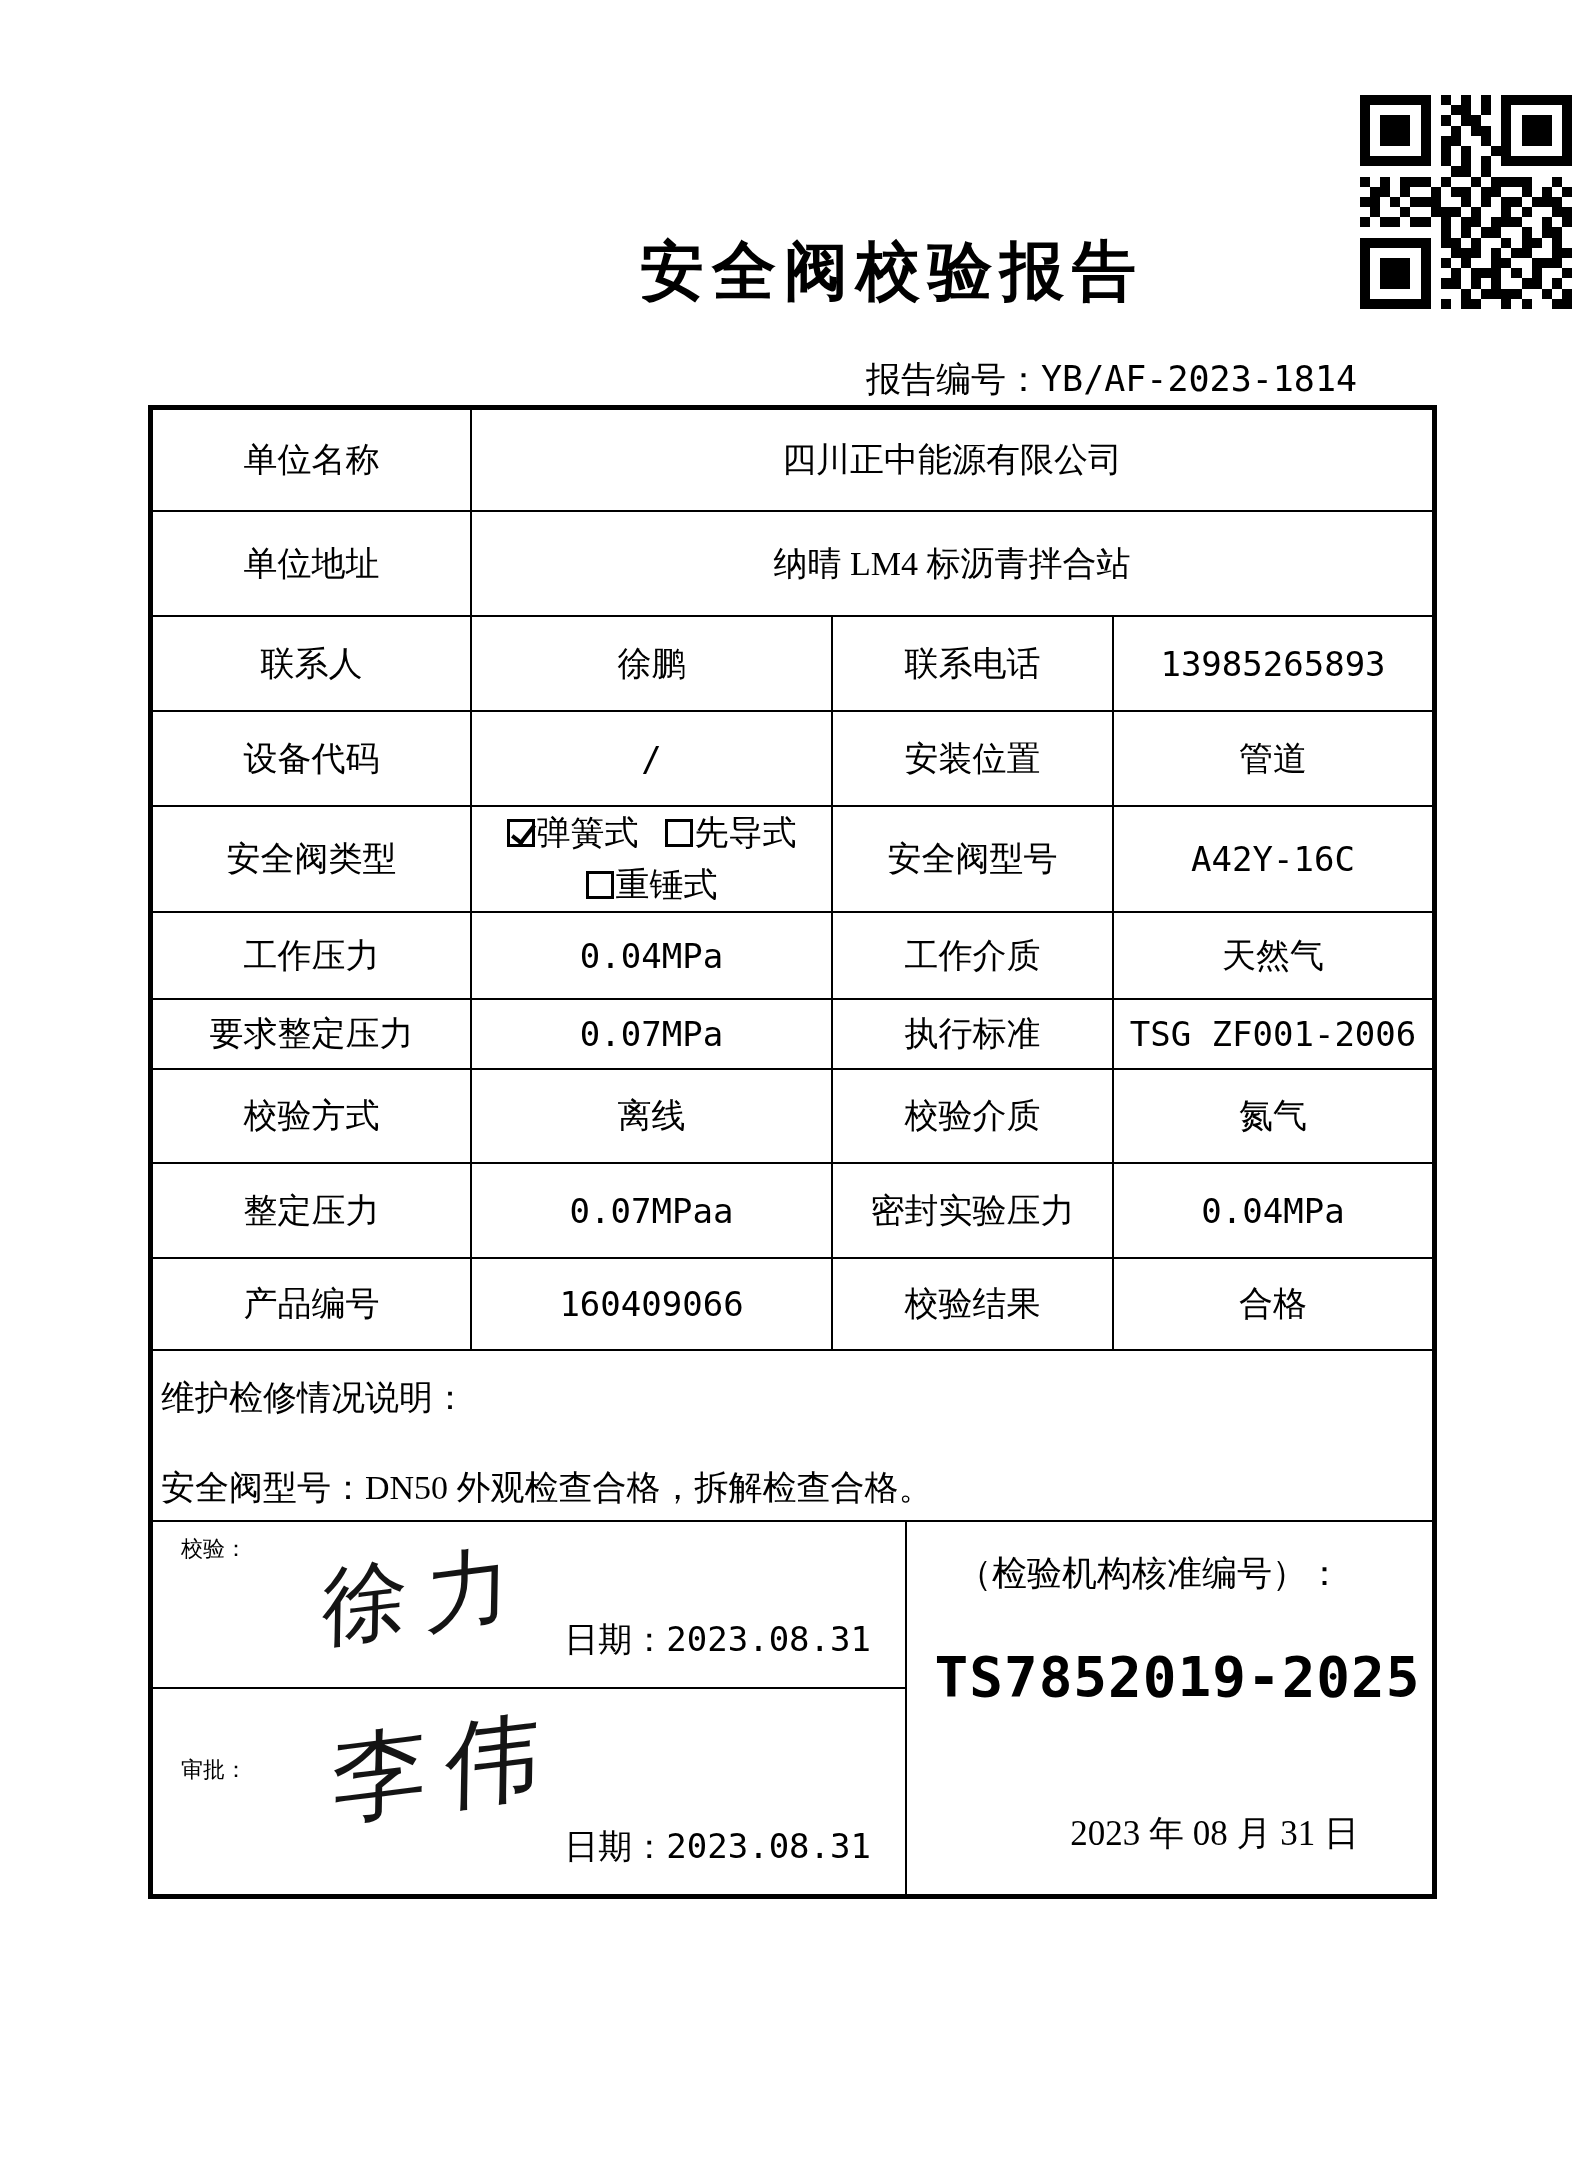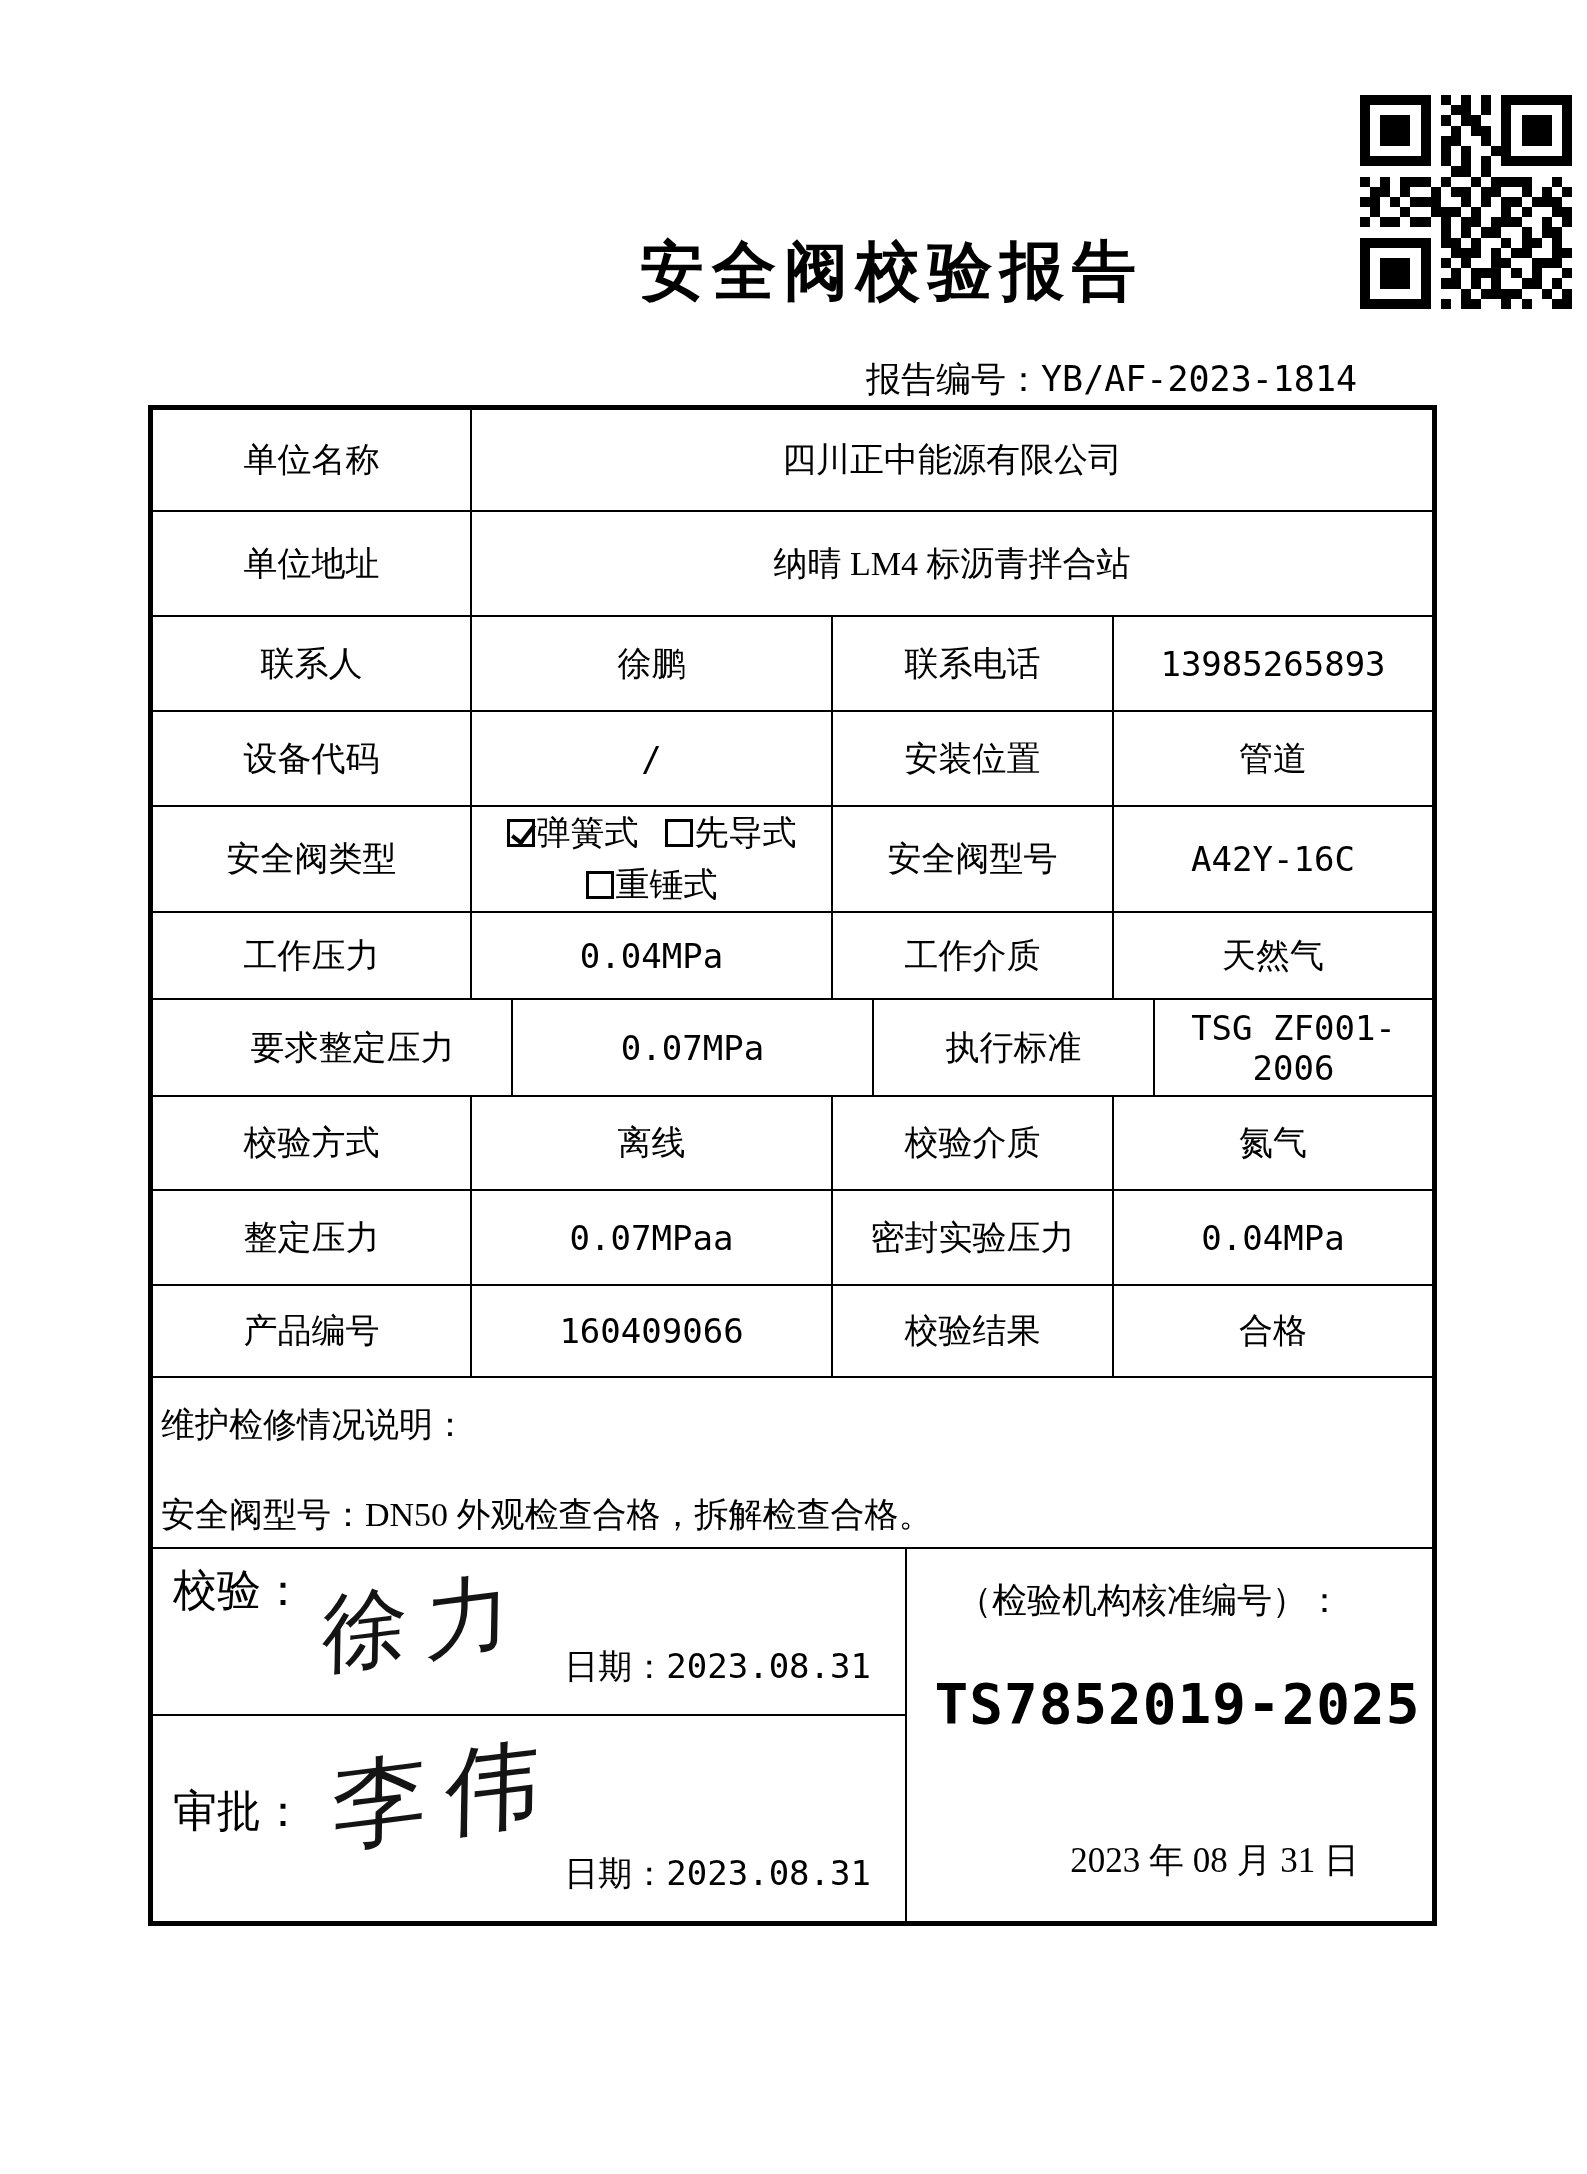--- a/index.html
+++ b/index.html
@@ -36,21 +36,21 @@
   .cell {
     display:flex; align-items:center; justify-content:center;
     border-left:2px solid #000; font-size:34px; text-align:center;
     overflow:hidden;
   }
   .cell.cfirst { border-left:none; }
   .c1 { width:317px; } .c2 { width:361px; } .c3 { width:281px; } .c4 { flex:1; }
   .d1 { width:256px; } .d2 { width:346px; } .d3 { width:306px; } .d4 { flex:1; }
   .wide { flex:1; }
   .h100 { height:100px; } .h105 { height:105px; } .h95 { height:95px; }
-  .h106 { height:106px; } .h87 { height:87px; } .h97 { height:97px;padding-left:41px; }
+  .h106 { height:106px; } .h87 { height:87px; } .h97 { height:70px; }
   .h94 { height:94px; } .h92 { height:92px; } .h171 { height:171px; }
   .h149 { height:149px; }
   
   .cb-cell { flex-direction:column; justify-content:center; gap:6px; padding:6px 0; }
   .cb-line { display:flex; align-items:center; gap:26px; }
   .cb-opt { display:flex; align-items:center; gap:2px; }
   .cb {
     width:28px; height:28px; border:3px solid #000; display:inline-block;
     position:relative; flex:0 0 auto;
   }
@@ -63,21 +63,21 @@
   .maint {
     display:block; text-align:left; padding:24px 8px; font-size:34px;
   }
   .maint .line2 { margin-top:44px; }
   
   .sign-row { display:flex; width:100%; border-top:2px solid #000; height:374px; }
   .sign-left { width:752px; display:flex; flex-direction:column; }
   .sign-sub { position:relative; width:100%; }
   .sub1 { height:166px; }
   .sub2 { height:208px; border-top:2px solid #000; }
-  .sign-label { position:absolute; left:20px; top:12px; font-size:44px; }
+  .sign-label { position:absolute; left:28px; top:12px; font-size:22px; }
   .sub2 .sign-label { top:66px; }
   .sig {
     position:absolute; font-size:86px; white-space:nowrap; color:#141414;
     transform:rotate(-7deg) skewX(-8deg); transform-origin:left top;
     font-weight:400; letter-spacing:18px;
   }
   .sig1 { left:170px; top:28px; }
   .sig2 { left:180px; top:28px; font-size:96px; }
   .sign-date { position:absolute; right:34px; bottom:24px; font-size:34px; white-space:nowrap; }
   .sign-right { flex:1; position:relative; border-left:2px solid #000; }

